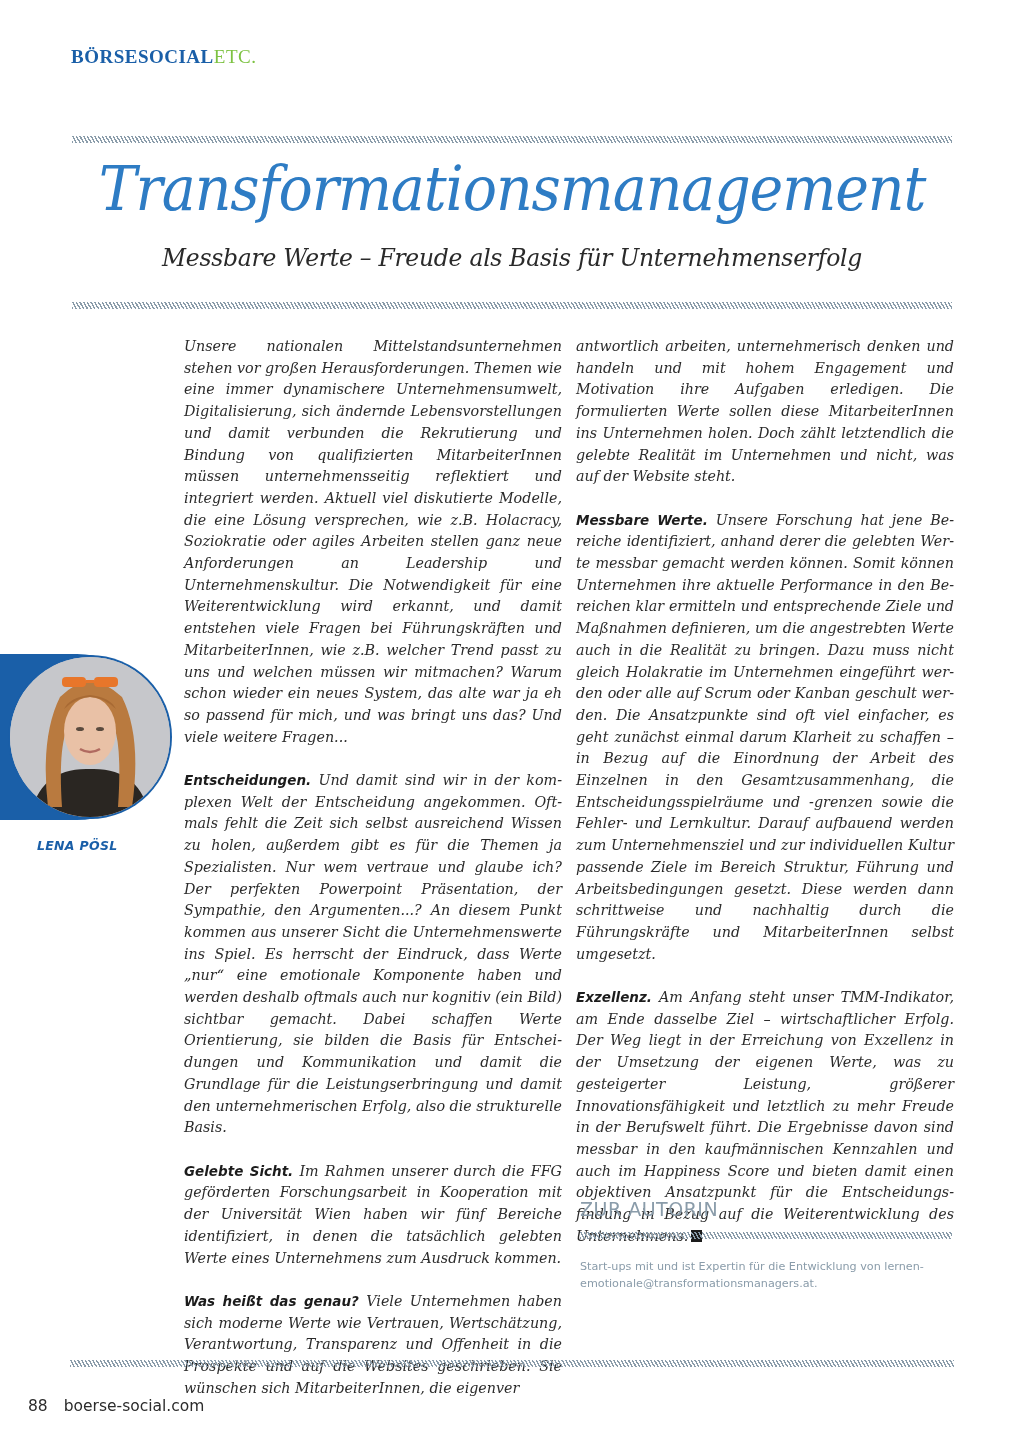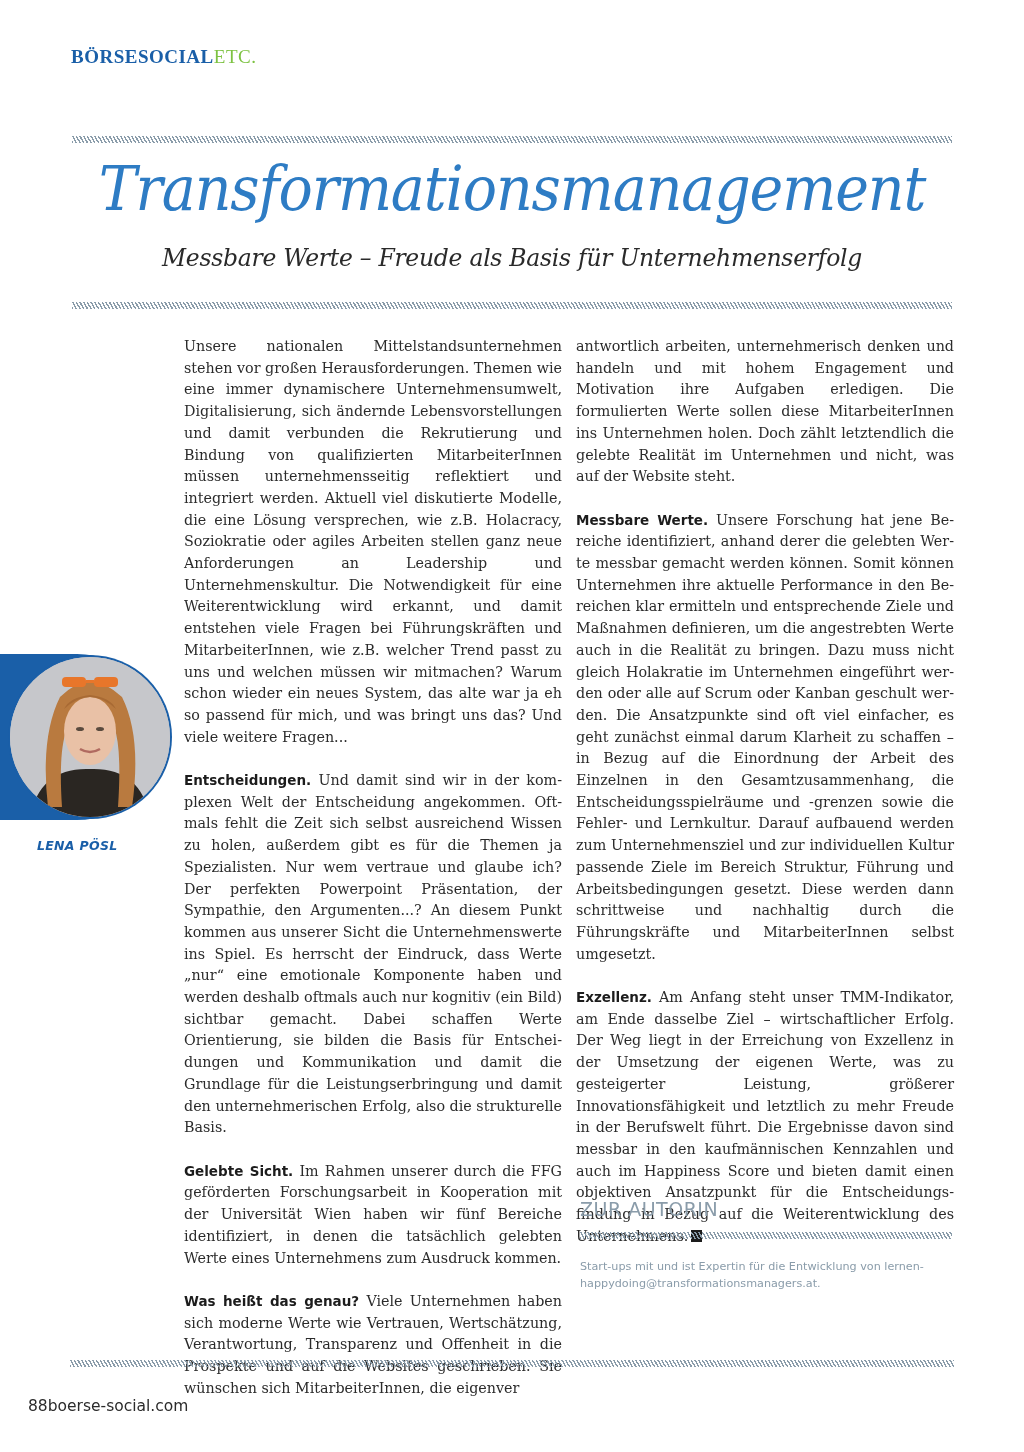--- a/index.html
+++ b/index.html
@@ -14,37 +14,37 @@
     .stripe.top1 { left: 72px; top: 136px; width: 880px; }
     .stripe.top2 { left: 72px; top: 302px; width: 880px; }
     .stripe.bottom { left: 70px; top: 1360px; width: 884px; }
     .stripe.author { left: 580px; top: 1232px; width: 372px; }
 
     .title { position: absolute; left: 0; width: 1024px; top: 152px; text-align: center;
       font-family: "DejaVu Serif", serif; font-style: italic; font-weight: 200; font-size: 62px; color: #2e7cc4; letter-spacing: -1.2px; transform: scaleX(0.92); }
     .subtitle { position: absolute; left: 0; width: 1024px; top: 243px; text-align: center;
       font-family: "DejaVu Serif", serif; font-style: italic; font-size: 25px; color: #2a2a2a; letter-spacing: -0.3px; transform: scaleX(0.94); }
 
-    .col { position: absolute; top: 336px; width: 378px; font-size: 14.3px; line-height: 21.7px; text-align: justify; hyphens: manual; }
+    .col { position: absolute; top: 336px; width: 378px; font-size: 14.3px; line-height: 21.7px; text-align: justify; hyphens: manual; font-style: italic; }
     .col.left { left: 184px; }
     .col.right { left: 576px; }
     .col p { margin: 0 0 21.7px 0; }
     .col p .lead { font-family: "DejaVu Sans", sans-serif; font-weight: bold; font-size: 13.5px; color: #1c1c1c; }
     .end-mark { display: inline-block; width: 11px; height: 12px; background: #1c1c1c; vertical-align: -1px; margin-left: 3px; }
 
     .photo-band { position: absolute; left: 0; top: 654px; width: 160px; height: 166px; background: #1a5fa8; border-radius: 0 83px 83px 0; }
     .photo { position: absolute; left: 10px; top: 657px; width: 160px; height: 160px; border-radius: 50%; background: #c9c9cd; overflow: hidden; box-shadow: 0 0 0 2px #1a5fa8; }
     .author-name { position: absolute; left: 37px; top: 838px; font-family: "DejaVu Sans", sans-serif; font-weight: bold; font-size: 12.5px; color: #1a5fa8; letter-spacing: 0.3px; font-style: italic; }
 
     .author-heading { position: absolute; left: 580px; top: 1198px; font-family: "DejaVu Sans", sans-serif; font-size: 19px; color: #8a9caa; letter-spacing: 0.5px; }
     .author-bio { position: absolute; left: 580px; top: 1259px; width: 380px; font-family: "DejaVu Sans", sans-serif; font-size: 11.2px; line-height: 16.5px; color: #8a9caa; }
     .author-bio div { white-space: nowrap; }
 
     .footer { position: absolute; left: 28px; top: 1397px; font-family: "DejaVu Sans", sans-serif; font-size: 15.5px; color: #2b2b2b; }
-    .footer .pagenum { }
+    .footer .pagenum { margin-right: 16px; }
   </style>
 </head>
 <body>
 
 <div class="brand">
   <span class="b1">BÖRSESOCIAL</span><span class="b2">ETC.</span>
 </div>
 
 <div class="stripe top1"></div>
 
@@ -81,20 +81,20 @@
     <ellipse cx="90" cy="72" rx="4" ry="2" fill="#5a4a3e"></ellipse>
     <path d="M70 92 Q80 98 90 92" stroke="#b06a60" stroke-width="2.5" fill="none"></path>
   </svg>
 </div>
 <div class="author-name">LENA PÖSL</div>
 
 <div class="author-heading">ZUR AUTORIN</div>
 <div class="stripe author"></div>
 <div class="author-bio">
   <div>Start-ups mit und ist Expertin für die Entwicklung von lernen-</div>
-  <div>happydoing@transformationsmanagers.at.</div>
+  <div>emotionale@transformationsmanagers.at.</div>
 </div>
 
 <div class="stripe bottom"></div>
 
 <div class="footer">
   <span class="pagenum">88</span><span>boerse-social.com</span>
 </div>
 
 </body></html>

